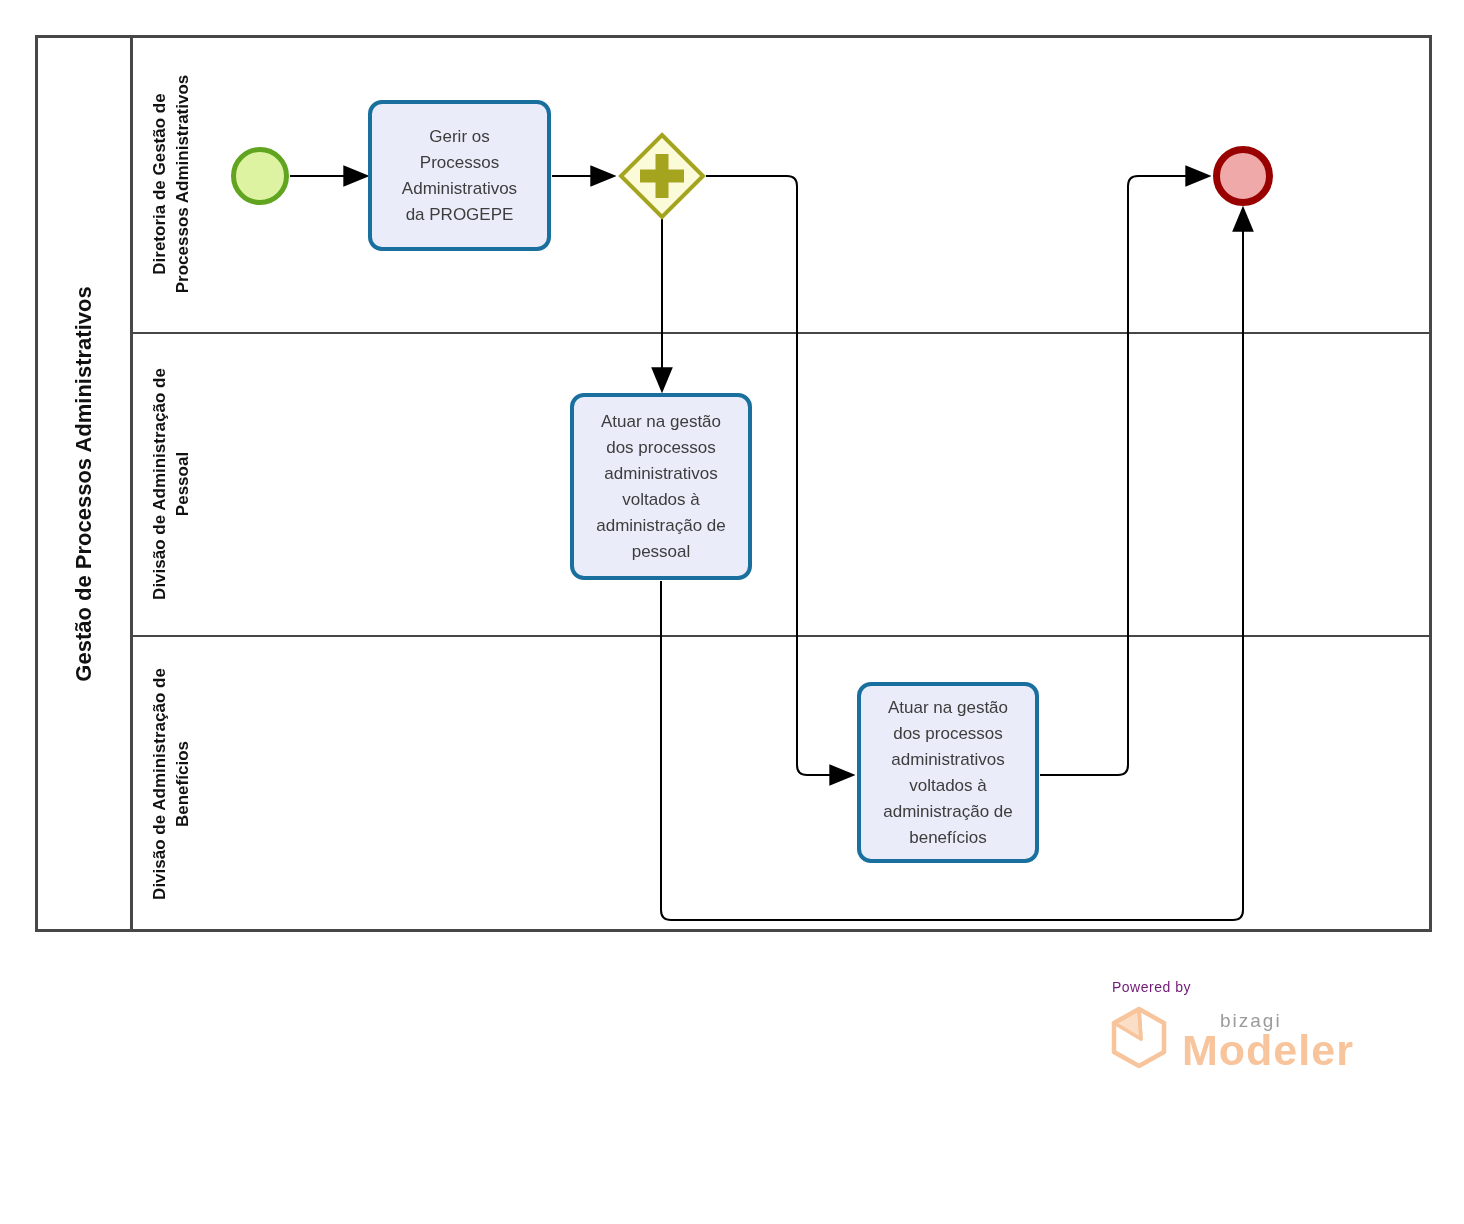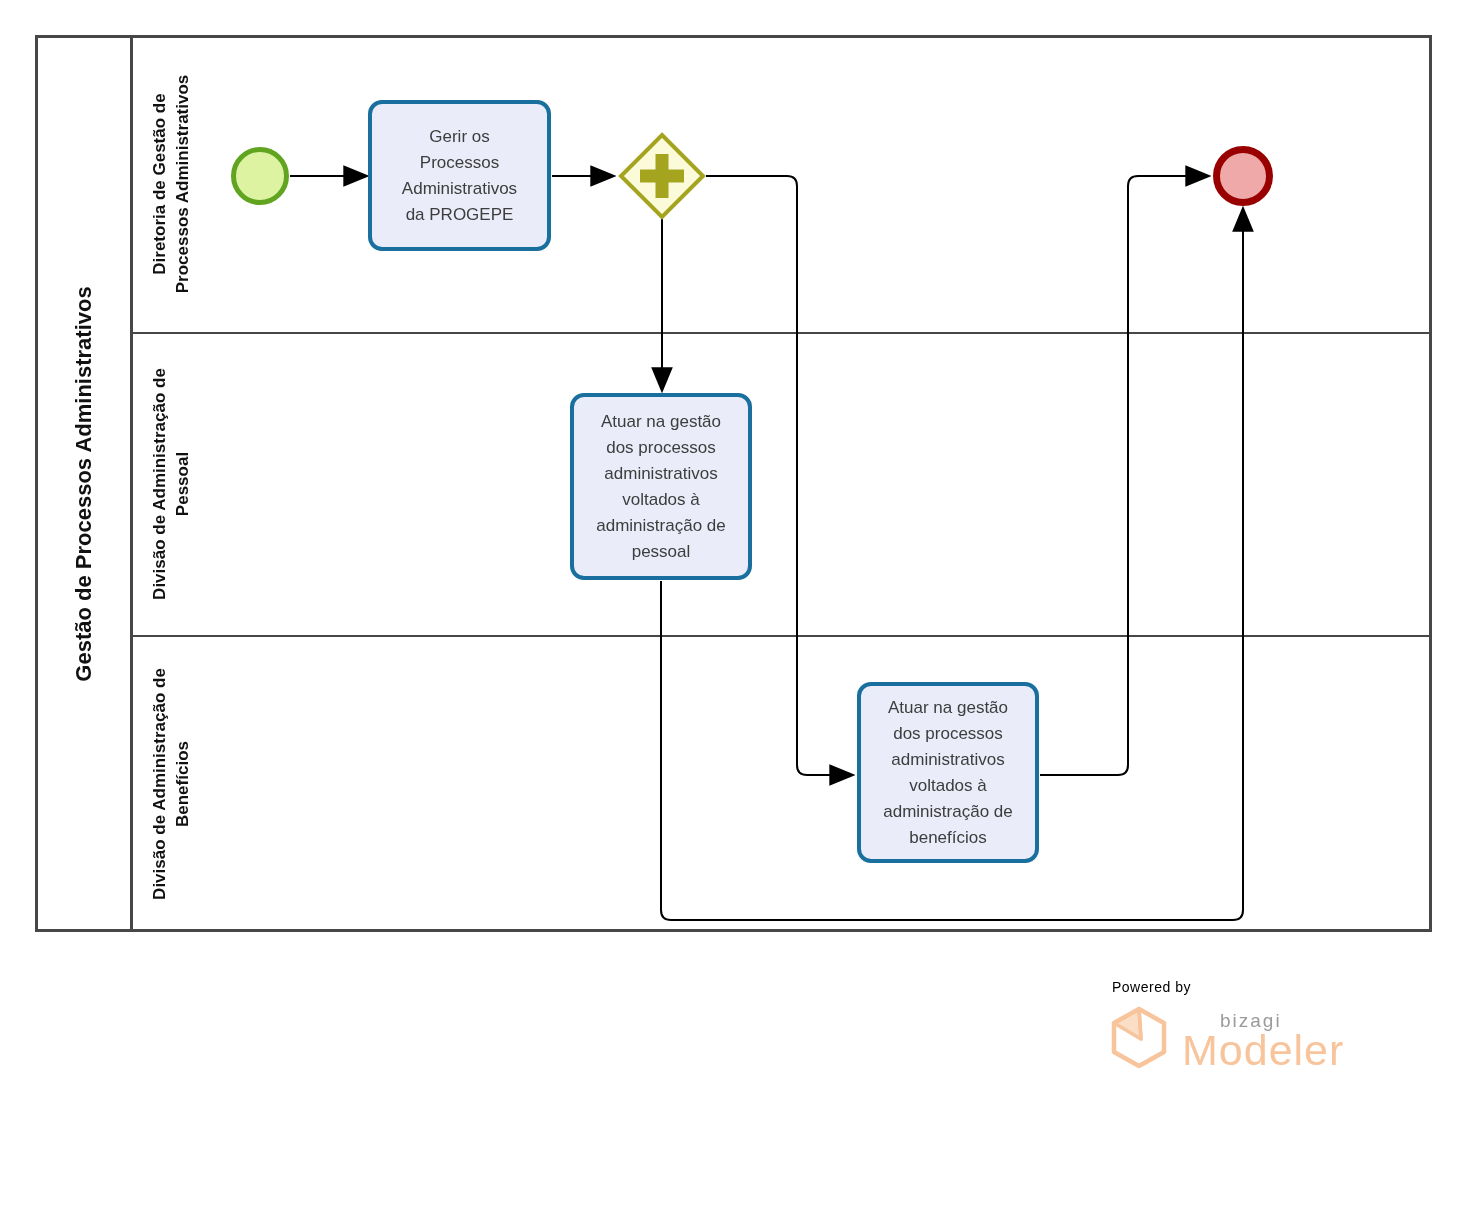--- a/index.html
+++ b/index.html
@@ -49,30 +49,30 @@
   }
   .end-event {
     left:1213px; top:146px; width:60px; height:60px;
     border:7px solid #990000; background:#efa9a9;
   }
   .gateway { position:absolute; left:617px; top:131px; z-index:3; }
   .flows { position:absolute; left:0; top:0; z-index:2; }
   
   .powered-by {
     position:absolute; left:1112px; top:979px;
-    font-size:14px; color:#000000; letter-spacing:0.5px;
+    font-size:14px; color:#701a75; letter-spacing:0.5px;
   }
   .brand-hex { position:absolute; left:1110px; top:1004px; }
   .brand-bizagi {
     position:absolute; left:1220px; top:1010px;
     font-size:19px; color:#9b9b9b; letter-spacing:2px;
   }
   .brand-modeler {
     position:absolute; left:1182px; top:1026px;
-    font-size:43px; font-weight:400; color:#f8c49c; letter-spacing:1px;
+    font-size:43px; font-weight:700; color:#f8c49c; letter-spacing:1px;
   }
 </style>
 </head>
 <body>
 
 <div class="canvas">
 
   <div class="pool"></div>
 
   <div class="lane-divider" style="top:332px;"></div>

